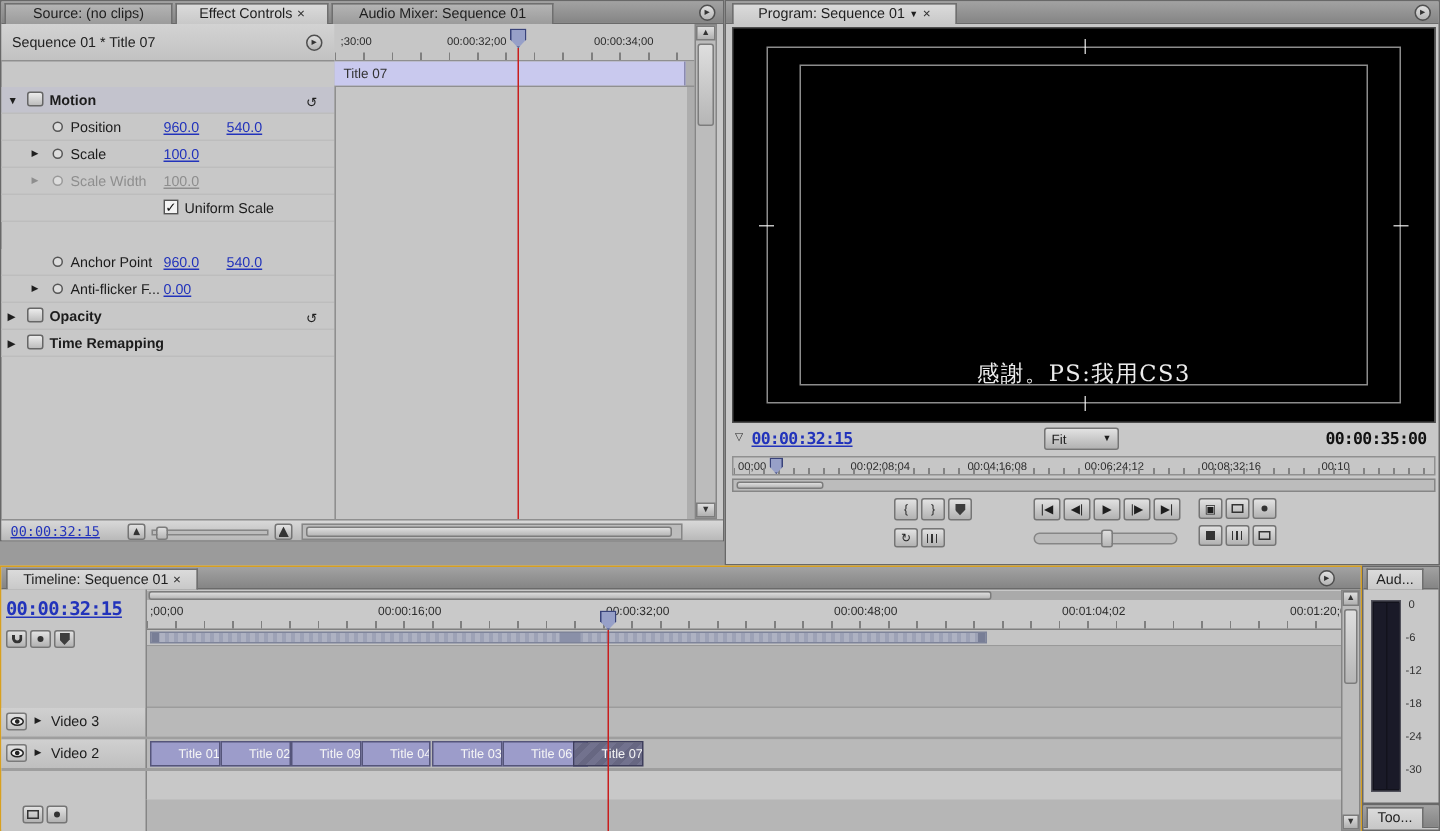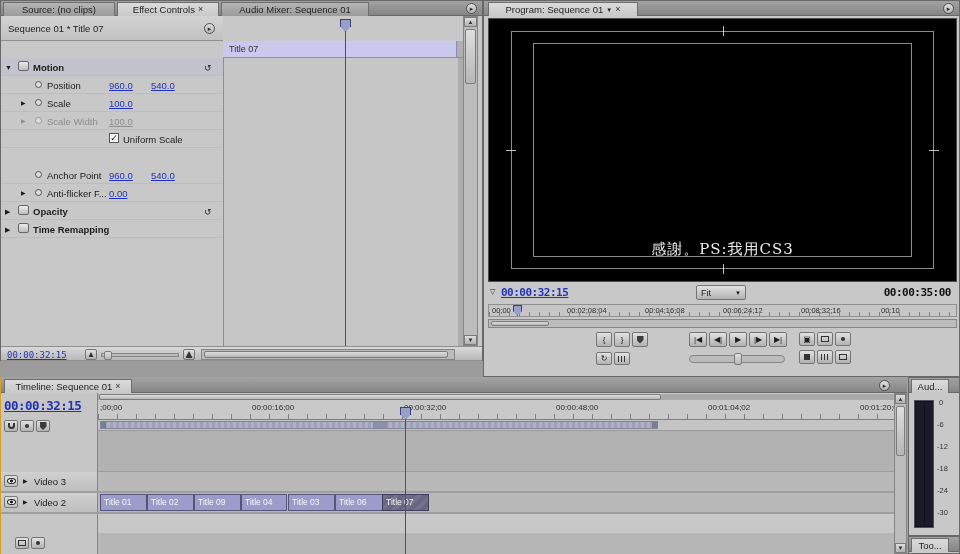--- a/index.html
+++ b/index.html
@@ -34,21 +34,21 @@
 .htick{position:absolute;height:1px;width:10px;background:rgba(255,255,255,.75)}
 .ruler-ticks{position:relative}
 .ruler-ticks::after{content:"";position:absolute;left:0;right:0;bottom:0;height:5px;background:repeating-linear-gradient(90deg,#7f7f7f 0 1px,transparent 1px 19px)}
 .scrub-ticks::after{content:"";position:absolute;left:0;right:0;bottom:0;height:4px;background:repeating-linear-gradient(90deg,#828282 0 1px,transparent 1px 10px)}
 .track-row{position:absolute;left:0;width:893px;height:19px}
 .track-head{position:absolute;left:0;top:0;width:97px;height:100%;background:linear-gradient(#d0d0d0,#bfbfbf);border-right:1px solid #858585}
 .track-body{position:absolute;left:97px;top:0;width:796px;height:100%;background:#b9b9b9}
 .track-name{position:absolute;left:33px;top:4px;font-size:9.5px}
 .eye-btn{position:absolute;left:3px;top:3px;width:14px;height:12px;border:1px solid #7a7a7a;border-radius:2px;background:linear-gradient(#e0e0e0,#c0c0c0);display:flex;align-items:center;justify-content:center}
 .eye{width:9px;height:6px;border:1px solid #222;border-radius:50%;background:radial-gradient(circle at 50% 50%,#222 1.2px,#eee 1.8px)}
-.clip{position:absolute;top:1px;height:17px;background:#9c9cca;border:1px solid #55557a;color:#f5f5f5;font-size:8.5px;line-height:15px;padding-left:3px;white-space:nowrap;overflow:hidden}
+.clip{position:absolute;top:1px;height:17px;background:#9c9cca;border:1px solid #55557a;color:#f5f5f5;font-size:8.5px;line-height:15px;padding-left:18px;white-space:nowrap;overflow:hidden}
 .clip.selected{background:repeating-linear-gradient(135deg,#72728e 0 4px,#676782 4px 8px);border-color:#3e3e5c}
 .sep{position:absolute;left:0;width:893px;height:2px;background:#9e9e9e}
 .scroll-track{position:absolute;background:#bcbcbc;border:1px solid #868686}
 .scroll-thumb{position:absolute;background:linear-gradient(#dedede,#b6b6b6);border:1px solid #7c7c7c;border-radius:2px}
 .scroll-arrow{position:absolute;background:linear-gradient(#dedede,#b0b0b0);border:1px solid #7c7c7c;display:flex;align-items:center;justify-content:center;font-size:6px;color:#333}
 .meterbox{position:absolute;background:#12121c;border:1px solid #50505a}
 .mlabel{position:absolute;font-size:7.5px;color:#333}
 .tc-big{position:absolute;font-family:"DejaVu Sans Mono",monospace;font-weight:bold;font-size:12.5px;color:#2233bb;text-decoration:underline;letter-spacing:-.5px}
 .tc-mid{font-family:"DejaVu Sans Mono",monospace;font-weight:bold;font-size:11px;letter-spacing:-.5px}
 .overlay-text{position:absolute;left:0;right:0;text-align:center;color:#ececec;font-family:"DejaVu Serif","Liberation Serif",serif;font-size:15px;letter-spacing:1px}
@@ -76,20 +76,25 @@
         <span>Audio Mixer: Sequence 01</span>
       </div>
     <div class="round-btn" style="right:5px;top:2px">▸</div>
   </div>
 
   <div class="band" style="left:0;top:15px;width:222px;height:25px;background:linear-gradient(#d3d3d3,#c2c2c2)">
     <span class="abs" style="left:7px;top:7px;font-size:9.5px;color:#222">Sequence 01 * Title 07</span>
     <div class="round-btn" style="right:8px;top:7px">▸</div>
   </div>
 
+  <div class="band ruler-ticks" style="left:222px;top:15px;width:240px;height:25px;background:#c6c6c6">
+    <span class="tick-label" style="left:4px;top:7px">;30:00</span>
+    <span class="tick-label" style="left:75px;top:7px">00:00:32;00</span>
+    <span class="tick-label" style="left:173px;top:7px">00:00:34;00</span>
+  </div>
   <div class="cti" style="left:339px;top:18px;width:11px;height:13px"></div>
 
 
   <div class="abs" style="left:222px;top:40px;width:240px;height:17px;background:#b0b0b0;border-bottom:1px solid #909090">
     <div class="abs" style="left:0;top:0;width:234px;height:16px;background:#c9c9ee;border-right:1px solid #8a8ab0">
       <span class="abs" style="left:6px;top:3px;font-size:9px;color:#333">Title 07</span>
     </div>
   </div>
 
   <div class="ec-row" style="top:57px;background:#c3c3cd">

